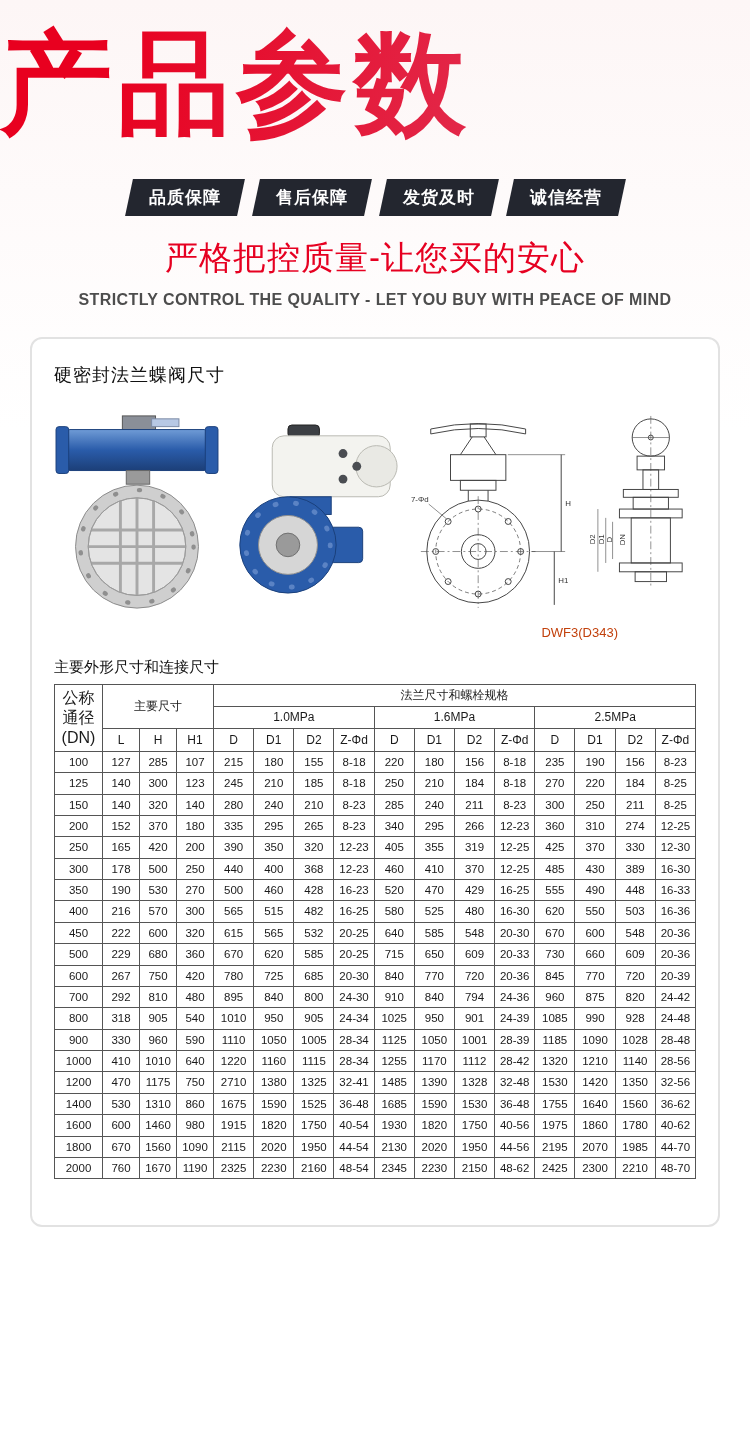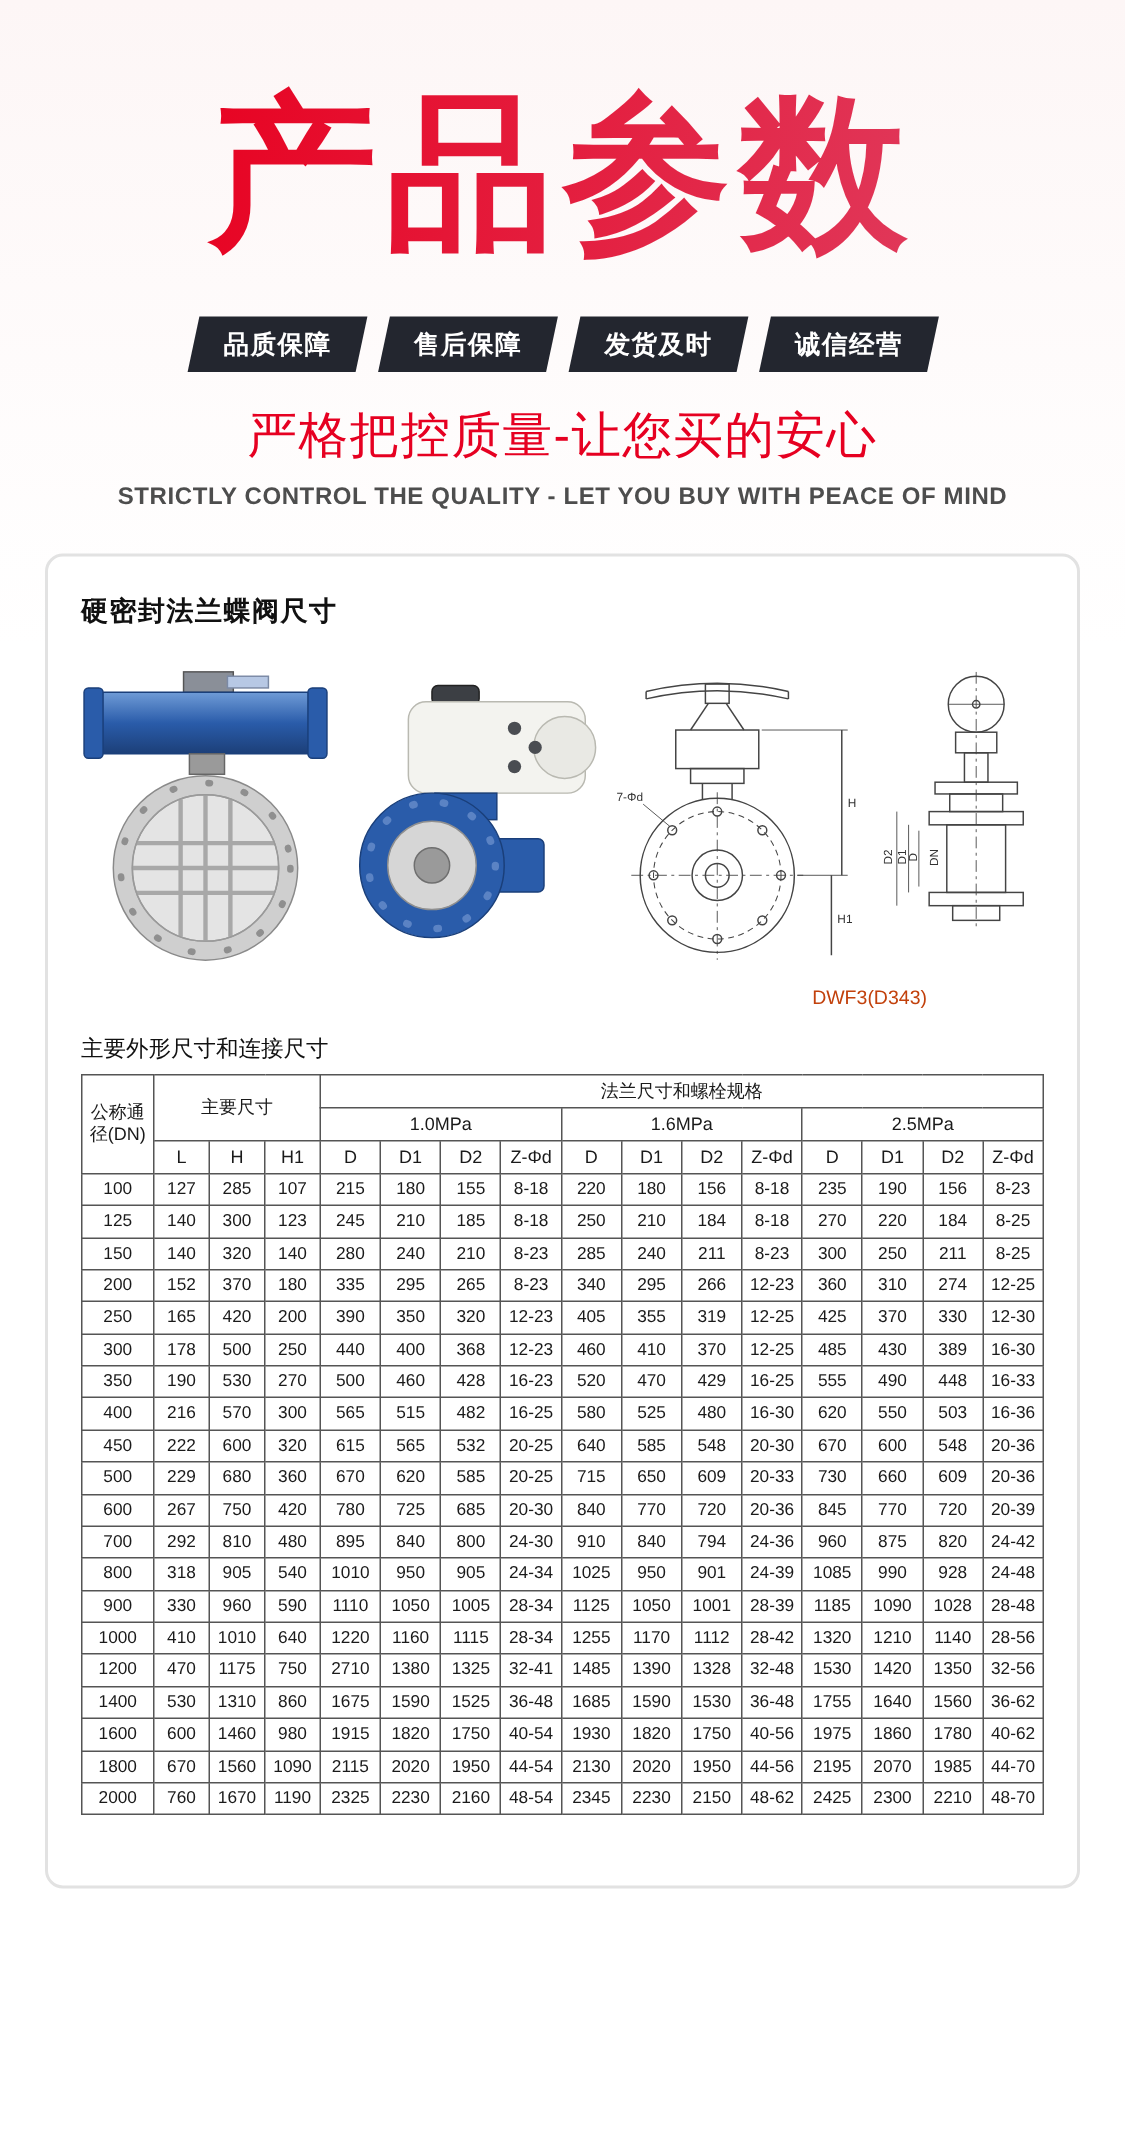--- a/index.html
+++ b/index.html
@@ -8,22 +8,21 @@
     width:750px; height:1431px;
     font-family:"Liberation Sans","DejaVu Sans",sans-serif;
     background:#ffffff;
     position:relative;
     overflow:hidden;
   }
   .page { width:750px; height:1431px; position:relative;
     background:linear-gradient(180deg,#fdf6f6 0%,#ffffff 30%); }
 
   .main-title {
-    padding-top:52px;
-    text-align:center;
+    padding-top:20px;
     font-size:112px;
     line-height:1.15;
     font-weight:900;
     letter-spacing:6px;
     background:linear-gradient(100deg,#e8001f 15%,#e03a5c 85%);
     -webkit-background-clip:text;
     background-clip:text;
     -webkit-text-fill-color:transparent;
     color:#e60021;
   }
@@ -48,21 +47,21 @@
   }
 
   .card {
     margin:28px 30px 0;
     background:#fff;
     border:2px solid #e2e2e2;
     border-radius:12px;
     padding:24px 22px 26px;
     min-height:890px;
   }
-  .card-title { font-size:18px; font-weight:bold; color:#111; letter-spacing:1px; }
+  .card-title { font-size:18px; font-weight:normal; color:#111; letter-spacing:1px; }
 
   .images-row {
     margin:14px 0 2px;
     height:222px;
     display:flex;
     align-items:center;
     justify-content:space-between;
     text-decoration:underline;
   }
   .img-slot { flex:0 0 auto; }
@@ -76,21 +75,21 @@
     font-size:11.5px;
     text-align:center;
     vertical-align:middle;
     padding:3px 0;
     color:#1a1a1a;
     font-weight:normal;
     line-height:1.25;
     overflow:hidden;
   }
   thead th { font-size:12px; }
-  .dn-head { font-size:12px; }
+  .dn-head { font-size:16px; }
 
   .footer-note {
     position:absolute; left:0; right:0; bottom:39px;
     height:62px;
     background:#fbe4e4;
     display:flex; align-items:center; justify-content:center;
     color:#e60021;
     font-size:26px; font-weight:bold; letter-spacing:2px;
   }
 

